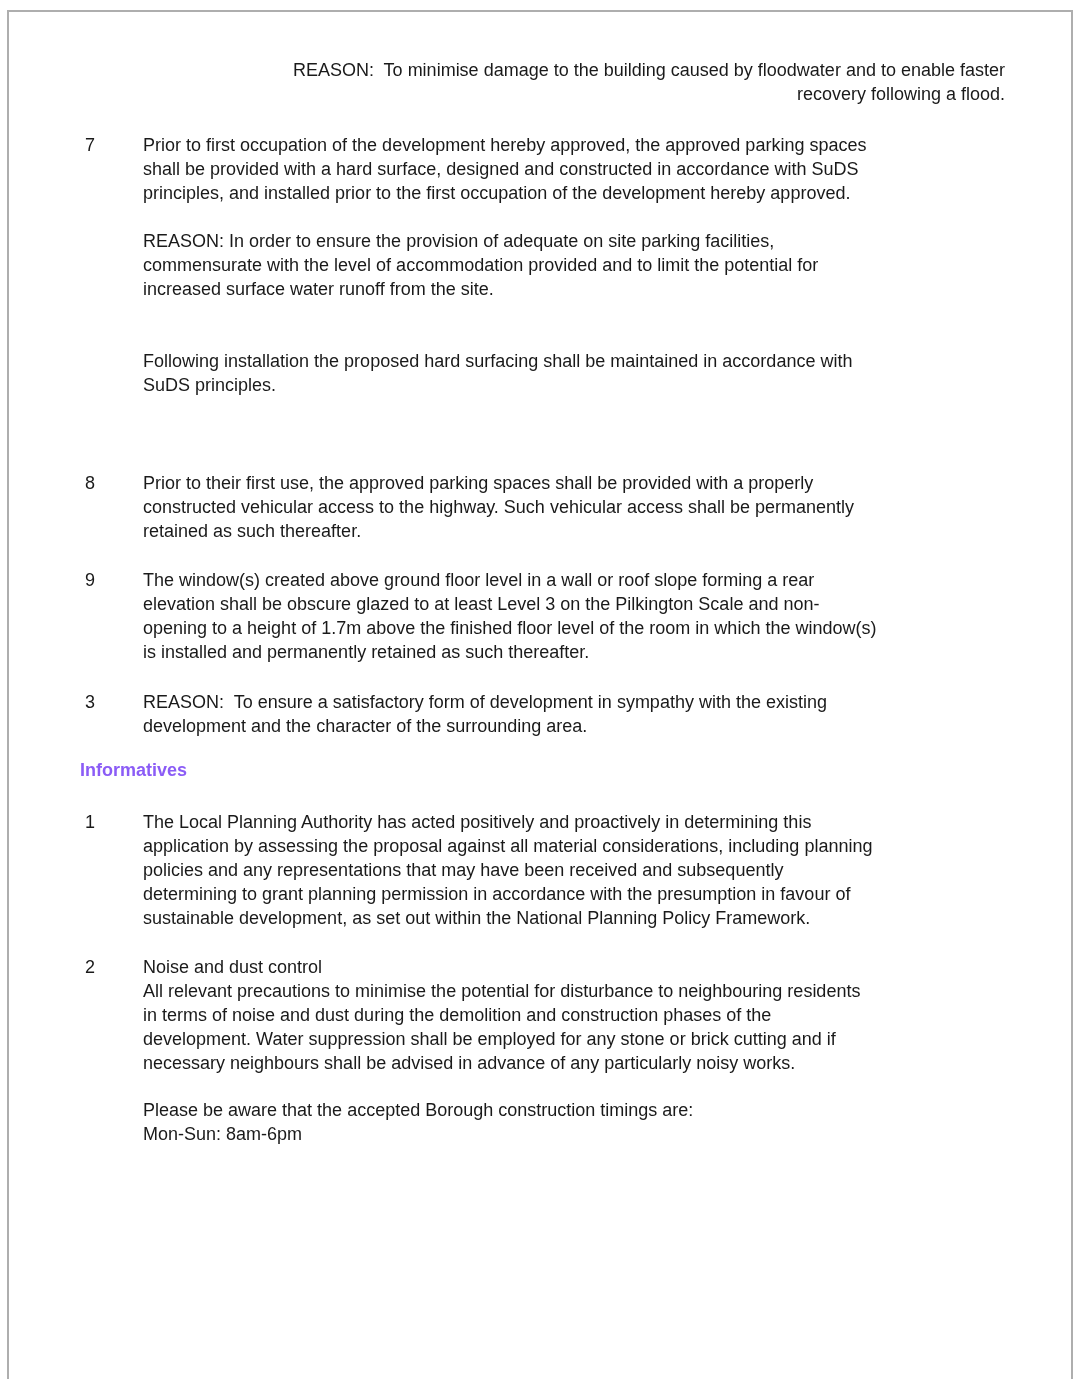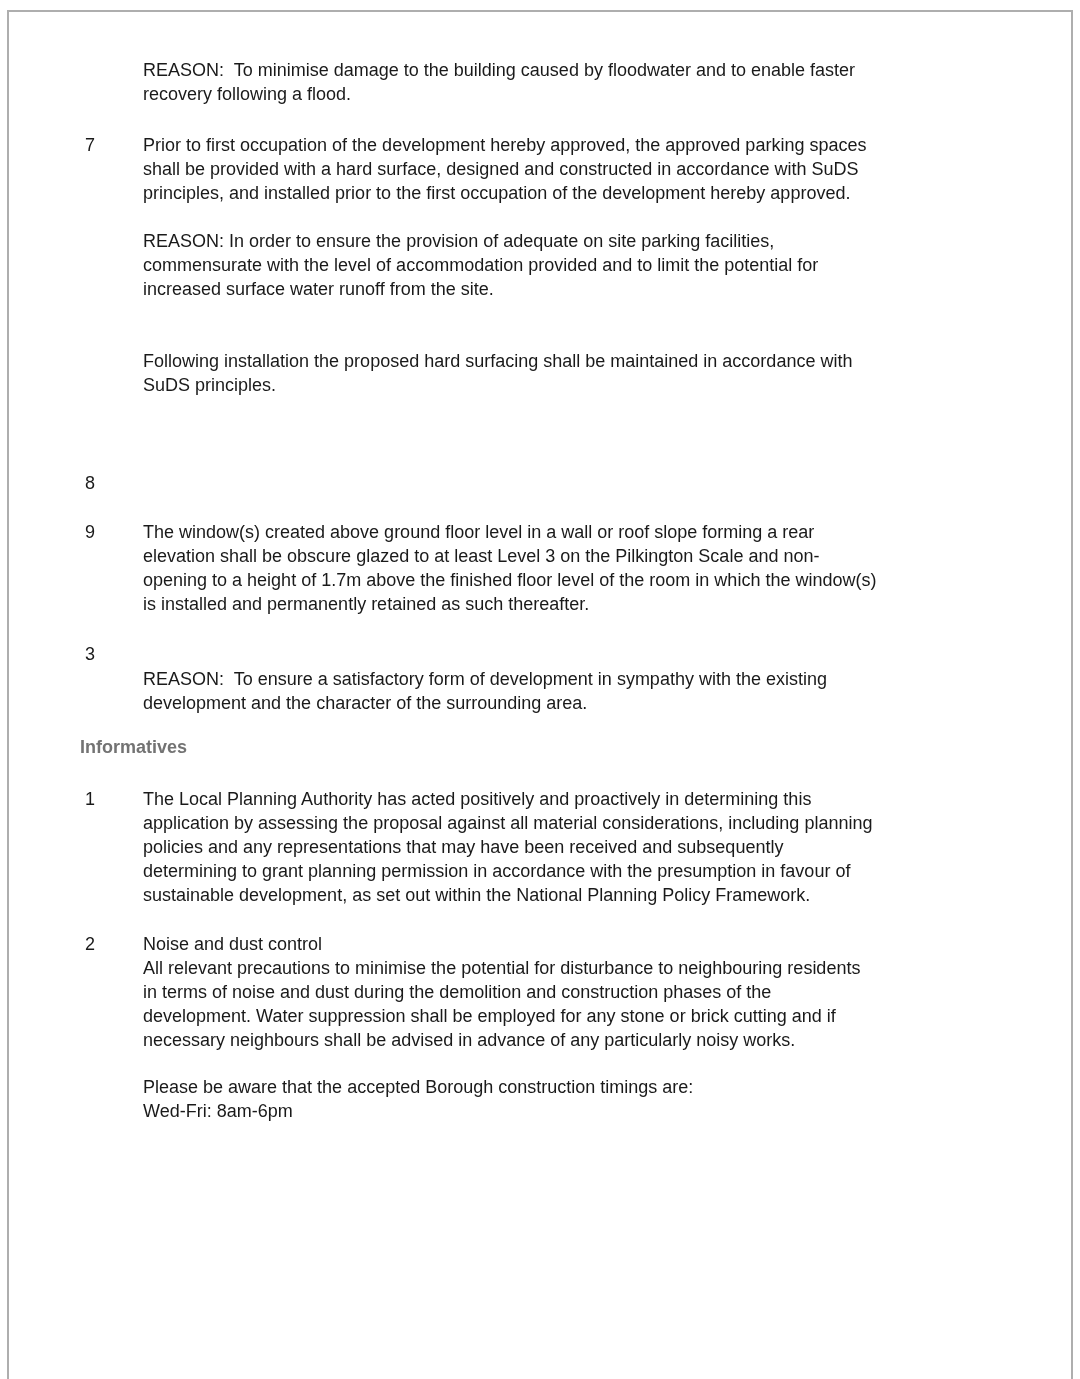--- a/index.html
+++ b/index.html
@@ -29,27 +29,27 @@
     max-width: 862px;
   }
   .item { display: flex; align-items: flex-start; }
   .num {
     flex: 0 0 58px;
     width: 58px;
     font-size: 18px;
     line-height: 24px;
   }
   .body { flex: 1; min-width: 0; }
-  .indent { margin-left: 58px; }
+  .indent { margin-left: 58px; text-align: right; }
   .heading {
     margin: 20px 0 0 -5px;
     font-size: 18px;
     line-height: 24px;
     font-weight: bold;
-    color: #737373;
+    color: #8b5cf6;
   }
 </style>
 </head>
 <body>
 
 <div class="page">
 
   <p class="para indent" style="margin-top:0">REASON:  To minimise damage to the building caused by floodwater and to enable faster
 recovery following a flood.</p>
 
@@ -63,37 +63,40 @@
 commensurate with the level of accommodation provided and to limit the potential for
 increased surface water runoff from the site.</p>
       <p class="para" style="margin-top:48px">Following installation the proposed hard surfacing shall be maintained in accordance with
 SuDS principles.</p>
     </div>
   </div>
 
   <div class="item" style="margin-top:74px">
     <div class="num">8</div>
     <div class="body">
+      <p class="para">Prior to their first use, the approved parking spaces shall be provided with a properly
+constructed vehicular access to the highway. Such vehicular access shall be permanently
+retained as such thereafter.</p>
     </div>
   </div>
 
   <div class="item" style="margin-top:25px">
     <div class="num">9</div>
     <div class="body">
       <p class="para">The window(s) created above ground floor level in a wall or roof slope forming a rear
 elevation shall be obscure glazed to at least Level 3 on the Pilkington Scale and non-
 opening to a height of 1.7m above the finished floor level of the room in which the window(s)
 is installed and permanently retained as such thereafter.</p>
     </div>
   </div>
 
   <div class="item" style="margin-top:26px">
     <div class="num">3</div>
     <div class="body">
-      <p class="para" style="margin-top:25px">REASON:  To ensure a satisfactory form of development in sympathy with the existing
+      <p class="para" style="">REASON:  To ensure a satisfactory form of development in sympathy with the existing
 development and the character of the surrounding area.</p>
     </div>
   </div>
 
   <h2 class="heading">Informatives</h2>
 
   <div class="item" style="margin-top:28px">
     <div class="num">1</div>
     <div class="body">
       <p class="para">The Local Planning Authority has acted positively and proactively in determining this
@@ -106,17 +109,17 @@
 
   <div class="item" style="margin-top:25px">
     <div class="num">2</div>
     <div class="body">
       <p class="para">Noise and dust control
 All relevant precautions to minimise the potential for disturbance to neighbouring residents
 in terms of noise and dust during the demolition and construction phases of the
 development. Water suppression shall be employed for any stone or brick cutting and if
 necessary neighbours shall be advised in advance of any particularly noisy works.</p>
       <p class="para" style="margin-top:23px">Please be aware that the accepted Borough construction timings are:
-Wed-Fri: 8am-6pm</p>
+Mon-Sun: 8am-6pm</p>
     </div>
   </div>
 
 </div>
 
 </body></html>

